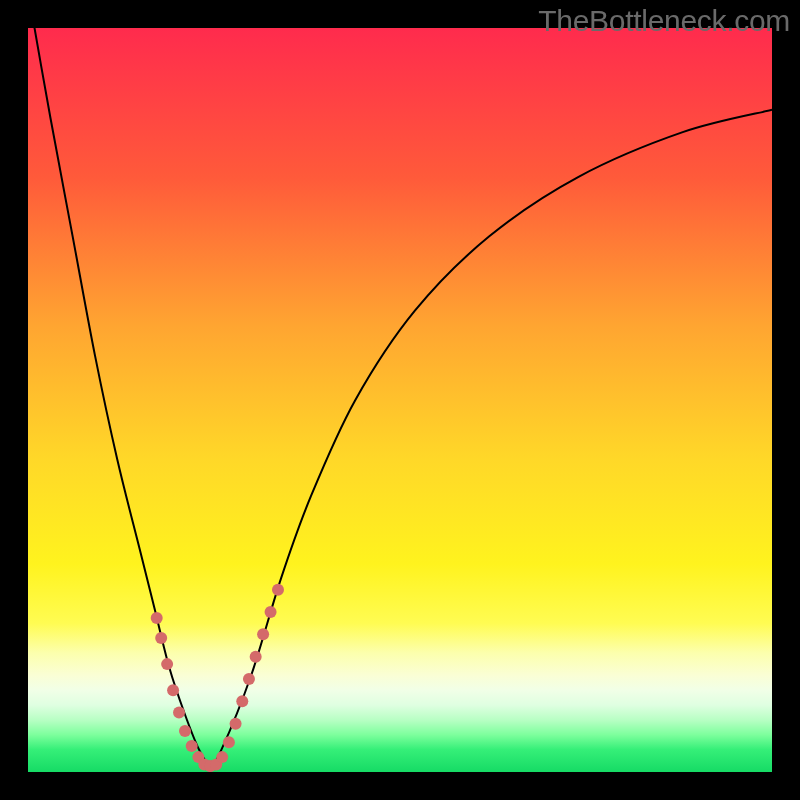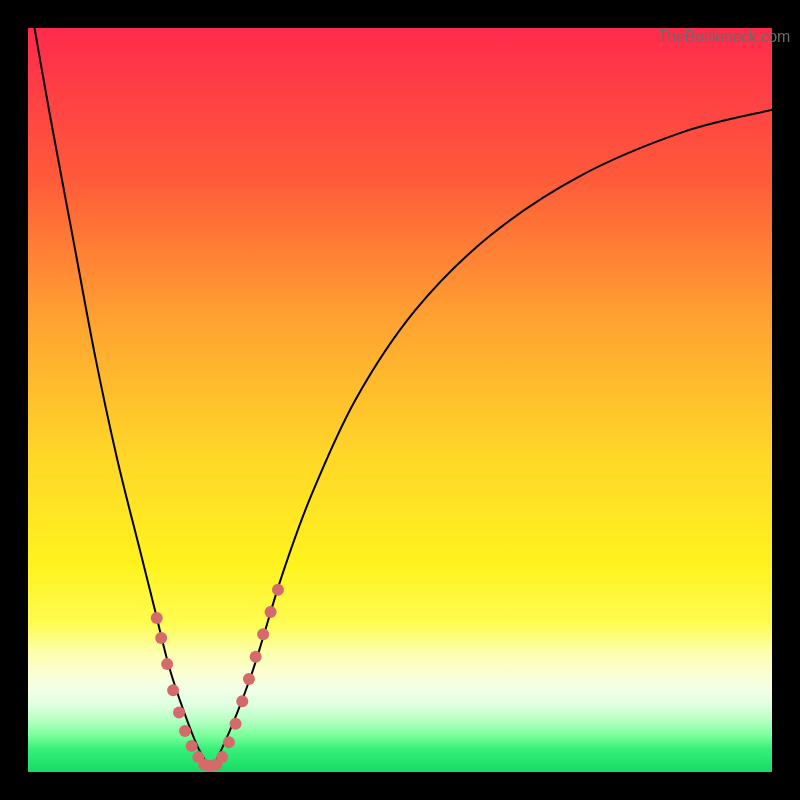--- a/index.html
+++ b/index.html
@@ -29,25 +29,24 @@
   }
   .gradient {
     position: absolute;
     inset: 0;
   }
   .watermark {
     position: absolute;
     top: 4px;
     right: 10px;
     color: #6a6a6a;
-    font-size: 16px;
+    font-size: 30px;
     letter-spacing: -0.3px;
     font-weight: 400;
     user-select: none;
-    margin-top: 24px;
   }
   svg.curve-layer {
     position: absolute;
     inset: 0;
     width: 744px;
     height: 744px;
   }
 </style>
 </head>
 <body>

